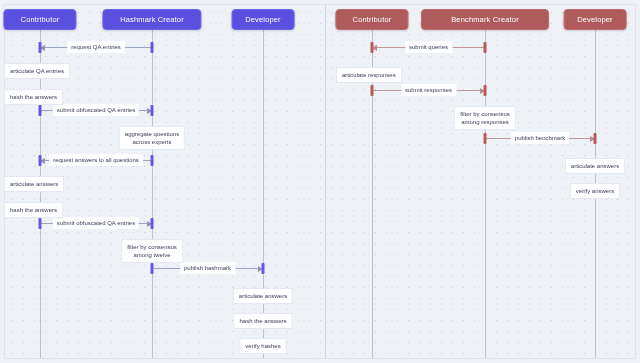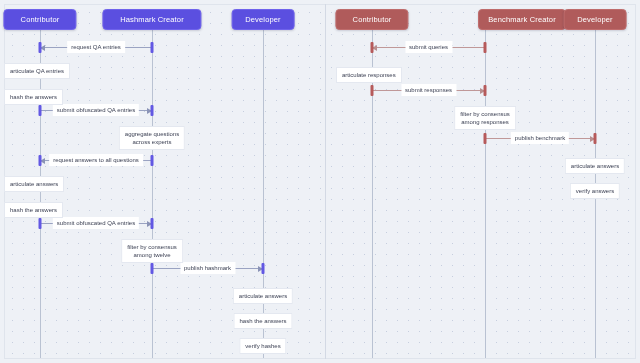--- a/index.html
+++ b/index.html
@@ -188,21 +188,21 @@
         <div>hash the answers</div>
       </div>
       <div class="note-box" style="left: 263px; top: 338px;">
         <div>verify hashes</div>
       </div>
       <div class="lifeline" style="left: 372px; top: 30px; height: 328px;"></div>
       <div class="actor-box red" style="left: 372px; top: 9px; width: 73.2px;">
         <span>Contributor</span>
       </div>
       <div class="lifeline" style="left: 485px; top: 30px; height: 328px;"></div>
-      <div class="actor-box red" style="left: 485px; top: 9px; width: 88px; margin-left: 37px;">
+      <div class="actor-box red" style="left: 485px; top: 9px; width: 128px;">
         <span>Benchmark Creator</span>
       </div>
       <div class="lifeline" style="left: 595px; top: 30px; height: 328px;"></div>
       <div class="actor-box red" style="left: 595px; top: 9px; width: 62.8px;">
         <span>Developer</span>
       </div>
       <div class="msg-line red" style="left: 372px; top: 47px; width: 113px;"></div>
       <div class="arrow-head red-left" style="top: 44.5px; left: 372px;"></div>
       <div class="activation red" style="left: 485px; top: 42px; height: 11px;"></div>
       <div class="activation red" style="left: 372px; top: 42px; height: 11px;"></div>

